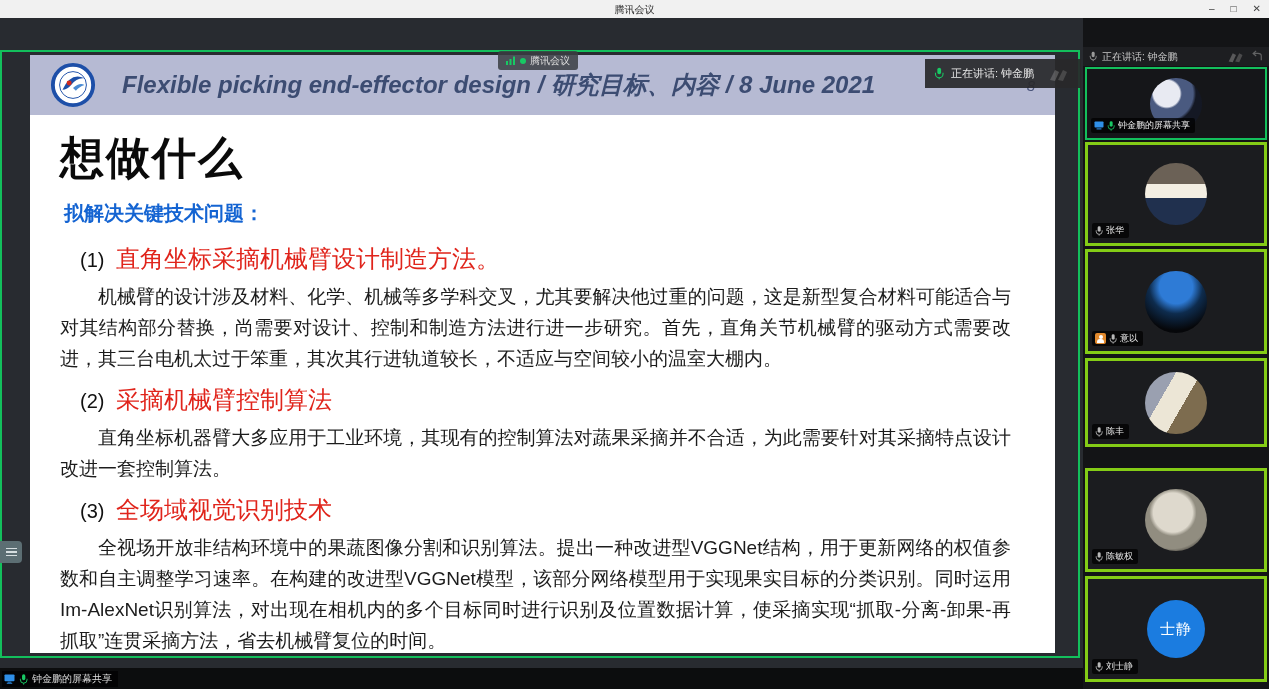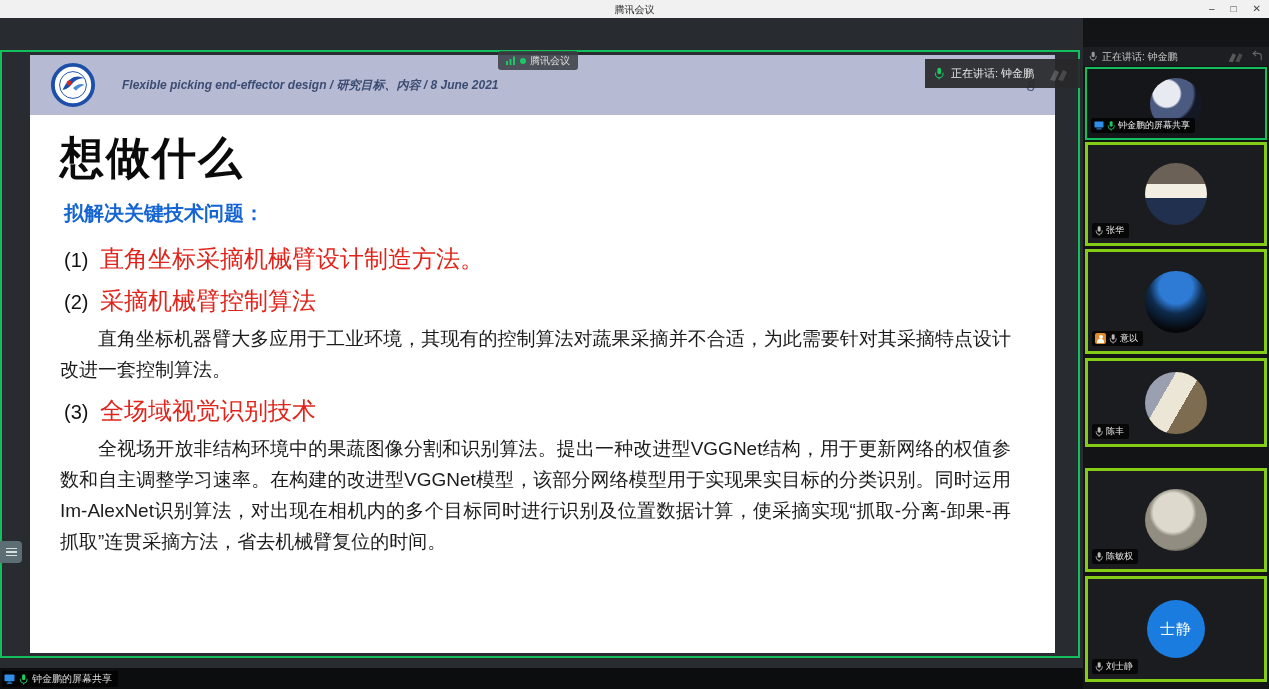--- a/index.html
+++ b/index.html
@@ -19,27 +19,27 @@
   .stage { position:absolute; left:0; top:18px; width:1083px; height:671px; background:#282b30; }
   .share-frame { position:absolute; left:0; top:32px; width:1080px; height:608px;
                  border:2px solid #13bf5c; z-index:5; pointer-events:none; }
 
   
   .slide { position:absolute; left:30px; top:37px; width:1025px; height:598px; background:#fff; z-index:2; }
   .slide-head { height:60px; background:#b6bad3; display:flex; align-items:center; padding:0 20px; }
   .logo { width:46px; height:46px; flex:0 0 auto; }
   .school { font-family:"DejaVu Serif", serif; font-weight:bold; font-size:29px; color:#0c0c12;
             letter-spacing:3px; margin-left:12px; white-space:nowrap; }
-  .head-line { font-style:italic; font-weight:bold; color:#3c4c72; font-size:12px; margin-left:26px; white-space:nowrap; }
+  .head-line { font-style:italic; font-weight:bold; color:#3c4c72; font-size:24px; margin-left:26px; white-space:nowrap; }
   .head-page { margin-left:auto; font-style:italic; color:#4a557a; font-size:15px; }
 
   .slide-body { position:relative; padding:10px 44px 0 30px; }
   .slide-title { font-size:44px; font-weight:bold; color:#0a0a0a; letter-spacing:2px; margin:4px 0 12px 0; }
   .slide-subtitle { font-size:20px; font-weight:bold; color:#1464d2; margin:0 0 16px 4px; }
-  .sec-head { margin:10px 0 6px 4px; font-size:20px; color:#111; }
+  .sec-head { margin:10px 0 6px 20px; font-size:20px; color:#111; }
   .sec-head .red { color:#e0241b; font-size:24px; margin-left:6px; }
   .sec-body { font-size:19px; color:#1c1c1c; line-height:31px; text-indent:2em; text-align:justify; margin-bottom:6px; }
 
   .watermark { position:absolute; left:845px; top:518px; color:rgba(120,120,120,.55); pointer-events:none; }
   .watermark .w1 { font-size:15px; }
   .watermark .w2 { font-size:10px; }
 
   
   .share-pill { position:absolute; left:498px; top:33px; height:19px; z-index:10;
                 background:rgba(58,61,66,.85); border-radius:3px; display:flex; align-items:center;
@@ -127,20 +127,21 @@
       </div>
 
       <div class="slide-body">
         <div class="slide-title">想做什么</div>
         <div class="slide-subtitle">拟解决关键技术问题：</div>
 
         <div class="sec-head">
           <span>(1)</span>
           <span class="red">直角坐标采摘机械臂设计制造方法。</span>
         </div>
+        <p class="sec-body">机械臂的设计涉及材料、化学、机械等多学科交叉，尤其要解决他过重的问题，这是新型复合材料可能适合与对其结构部分替换，尚需要对设计、控制和制造方法进行进一步研究。首先，直角关节机械臂的驱动方式需要改进，其三台电机太过于笨重，其次其行进轨道较长，不适应与空间较小的温室大棚内。</p>
 
         <div class="sec-head">
           <span>(2)</span>
           <span class="red">采摘机械臂控制算法</span>
         </div>
         <p class="sec-body">直角坐标机器臂大多应用于工业环境，其现有的控制算法对蔬果采摘并不合适，为此需要针对其采摘特点设计改进一套控制算法。</p>
 
         <div class="sec-head">
           <span>(3)</span>
           <span class="red">全场域视觉识别技术</span>

